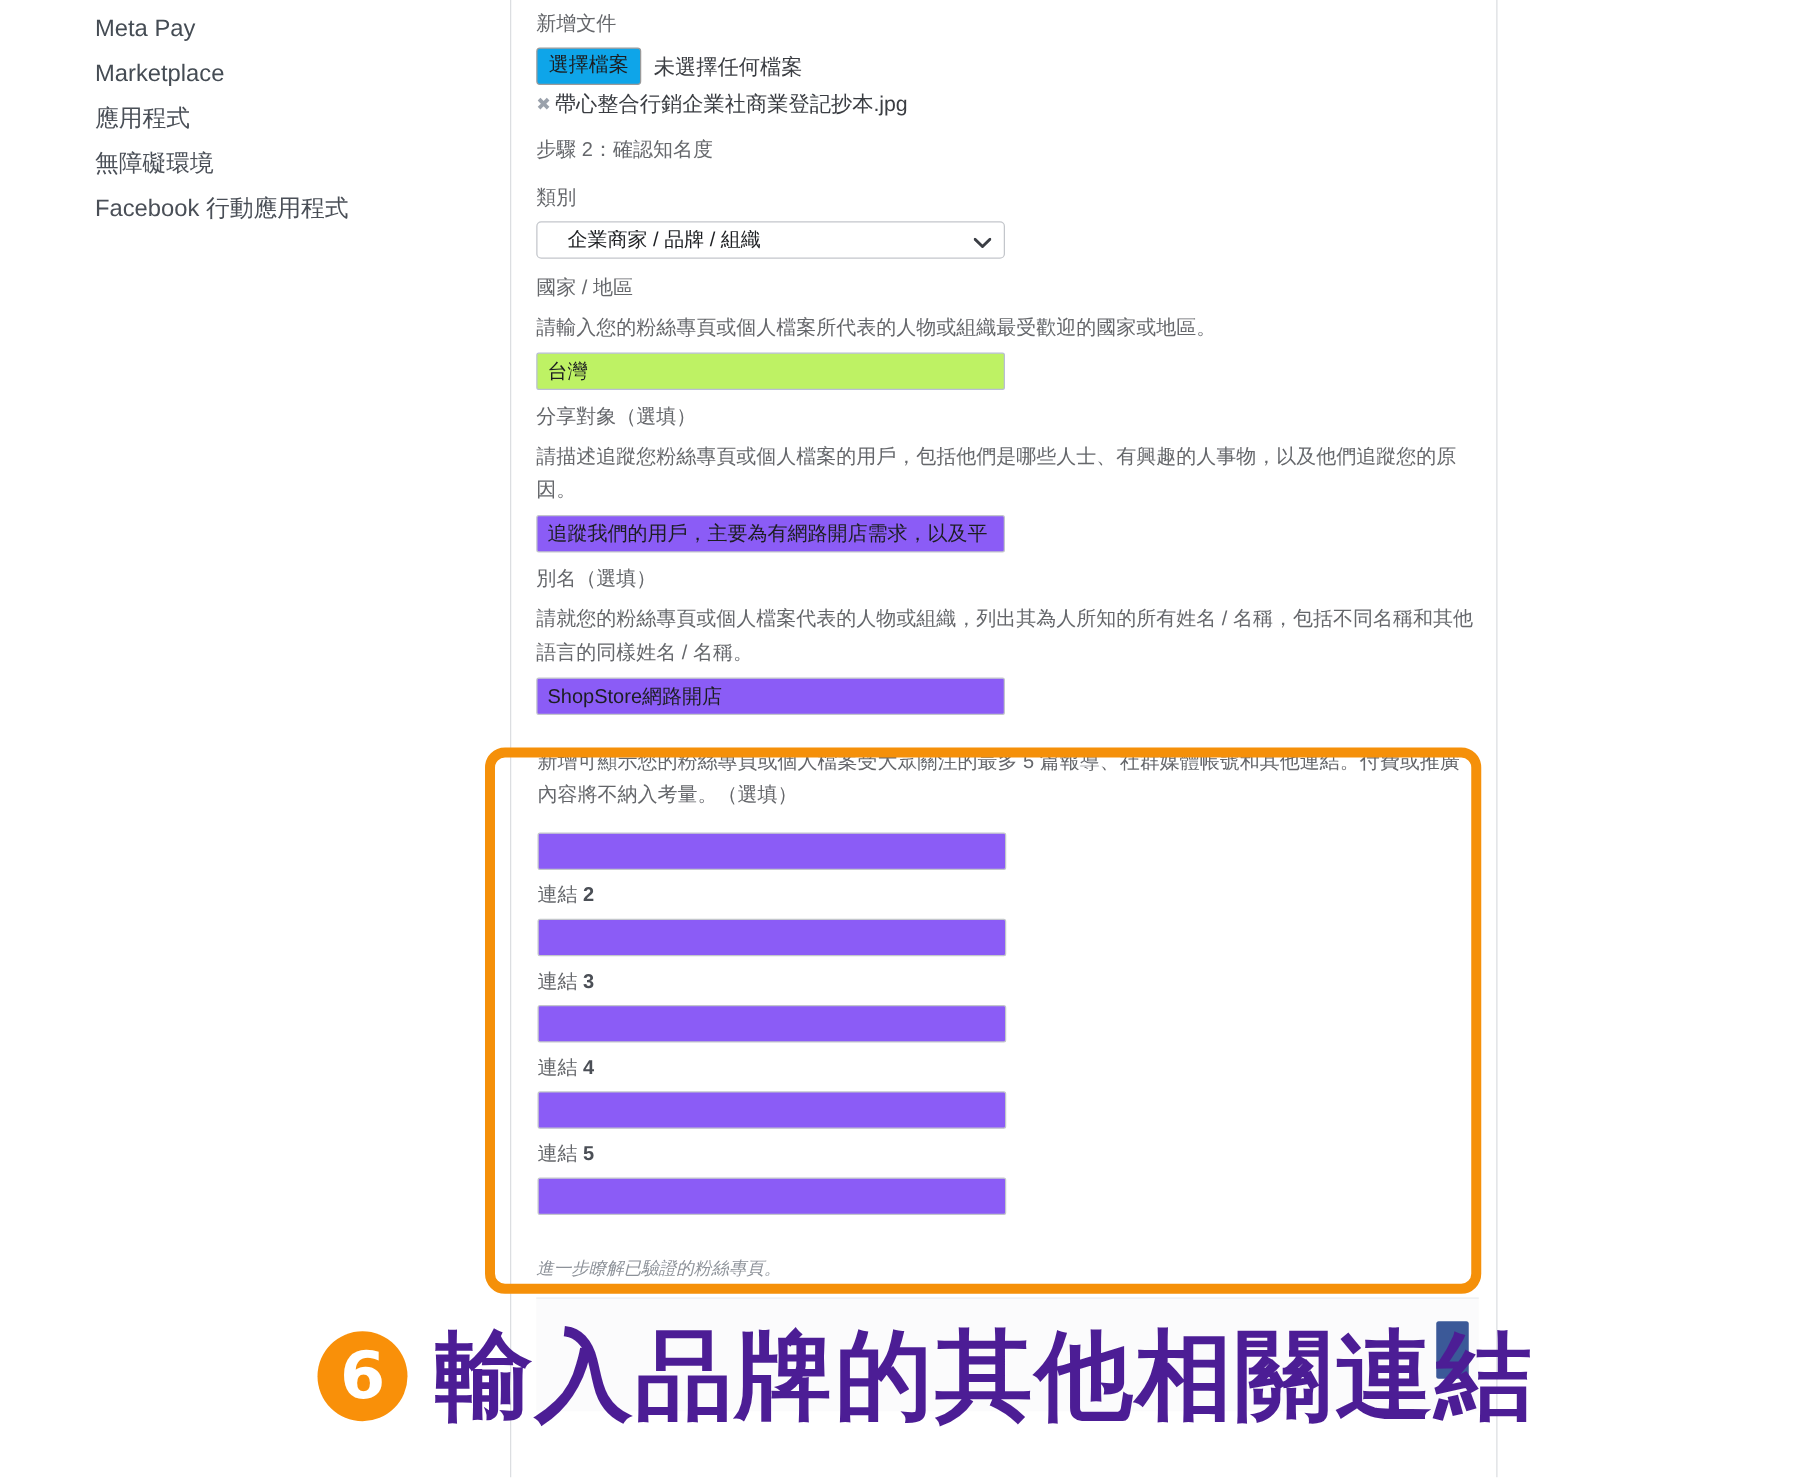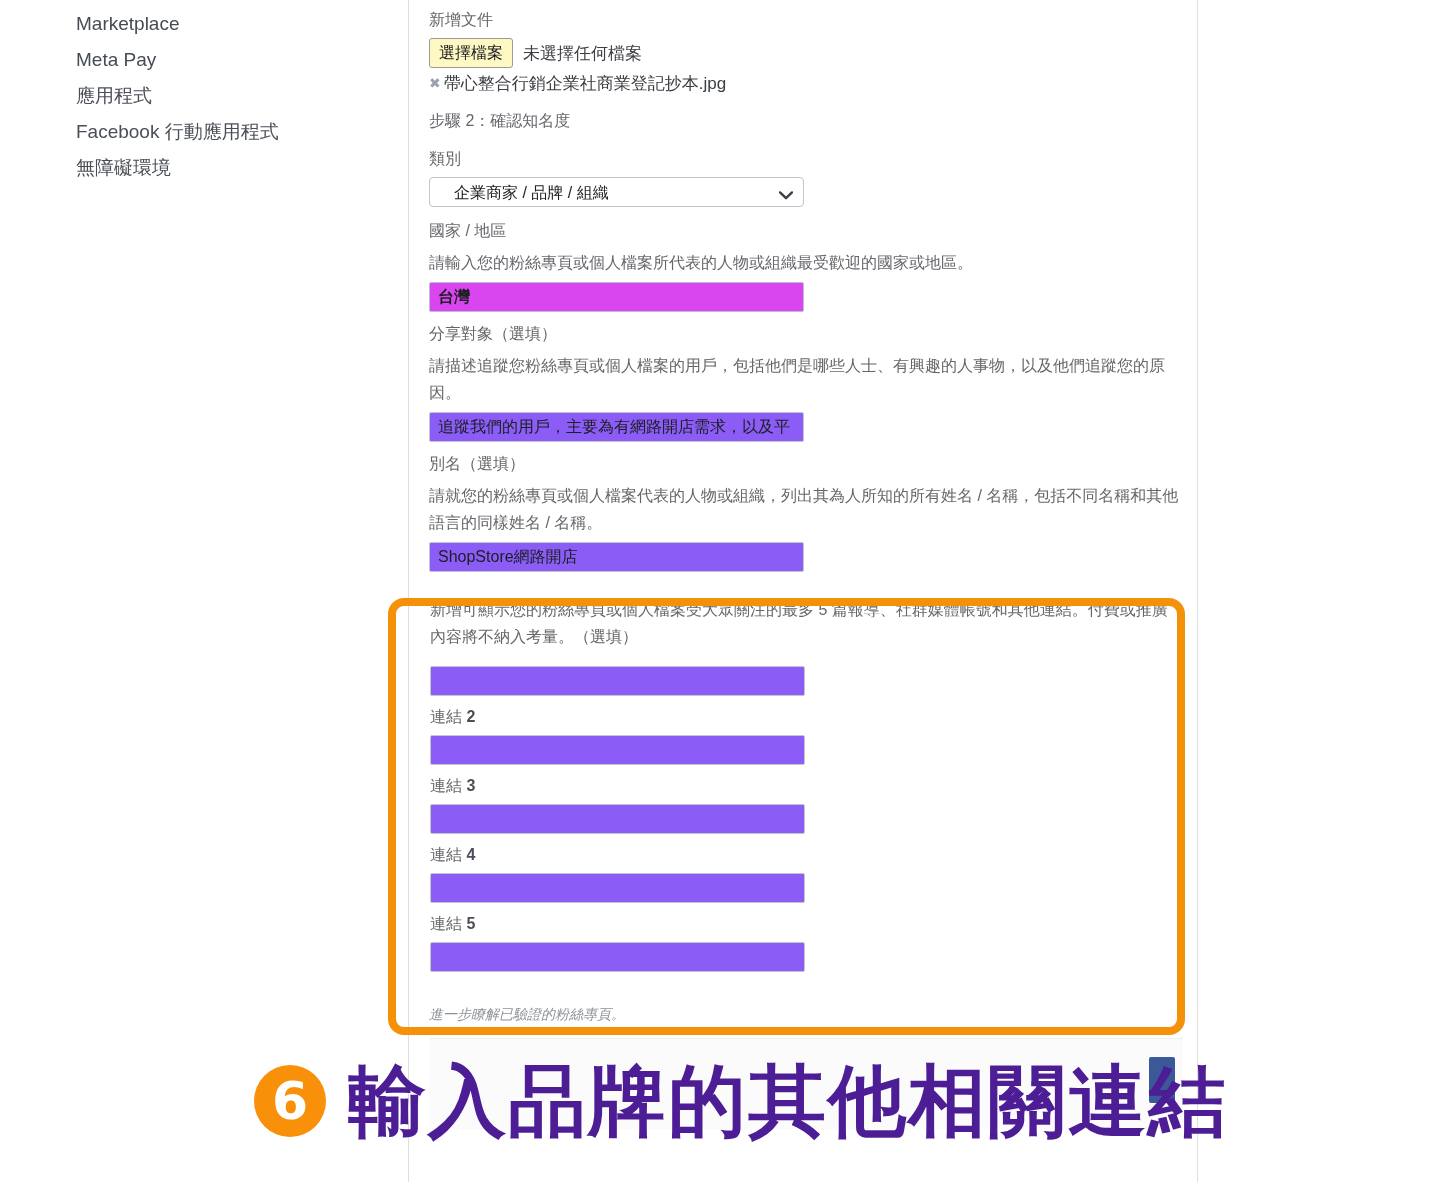--- a/index.html
+++ b/index.html
@@ -88,21 +88,21 @@
   .file-row {
     display: flex;
     align-items: center;
     margin: 2px 0 4px 0;
   }
   .file-btn {
     font-family: "Liberation Sans", sans-serif;
     font-size: 16px;
     line-height: 18px;
     padding: 5px 9px;
-    background: #fef9c3;
+    background: #0ea5e9;
     border: 1px solid #9a9a9a;
     border-radius: 3px;
     color: #1c1e21;
     cursor: pointer;
   }
   .file-none {
     font-size: 17px;
     color: #3a3d42;
     margin-left: 10px;
     white-space: nowrap;
@@ -134,23 +134,22 @@
     font-family: "Liberation Sans", sans-serif;
     font-size: 16px;
     color: #1c1e21;
     background: #8b5cf6;
     border: 1px solid #c3c6cb;
     border-radius: 2px;
     outline: none;
     margin: 0 0 10px 0;
   }
   .txt.autofill {
-    background: #d946ef;
+    background: #bef264;
     border-color: #b8bed4;
-    font-weight: bold;
   }
   .sel-wrap {
     position: relative;
     width: 375px;
     margin: 0 0 12px 0;
   }
   .sel {
     box-sizing: border-box;
     width: 375px;
     height: 30px;
@@ -258,25 +257,25 @@
     white-space: nowrap;
     font-family: "DejaVu Sans", "Liberation Sans", sans-serif;
   }
 </style>
 </head>
 <body>
 
 <div id="page">
 
   <nav id="sidebar">
+    <a class="nav-item latin">Meta Pay</a>
     <a class="nav-item latin">Marketplace</a>
-    <a class="nav-item latin">Meta Pay</a>
     <a class="nav-item">應用程式</a>
+    <a class="nav-item">無障礙環境</a>
     <a class="nav-item">Facebook 行動應用程式</a>
-    <a class="nav-item">無障礙環境</a>
   </nav>
 
   <main id="content">
     <div class="inner">
 
       <div class="lbl">新增文件</div>
 
       <div class="file-row">
         <button class="file-btn" type="button">選擇檔案</button>
         <span class="file-none">未選擇任何檔案</span>

